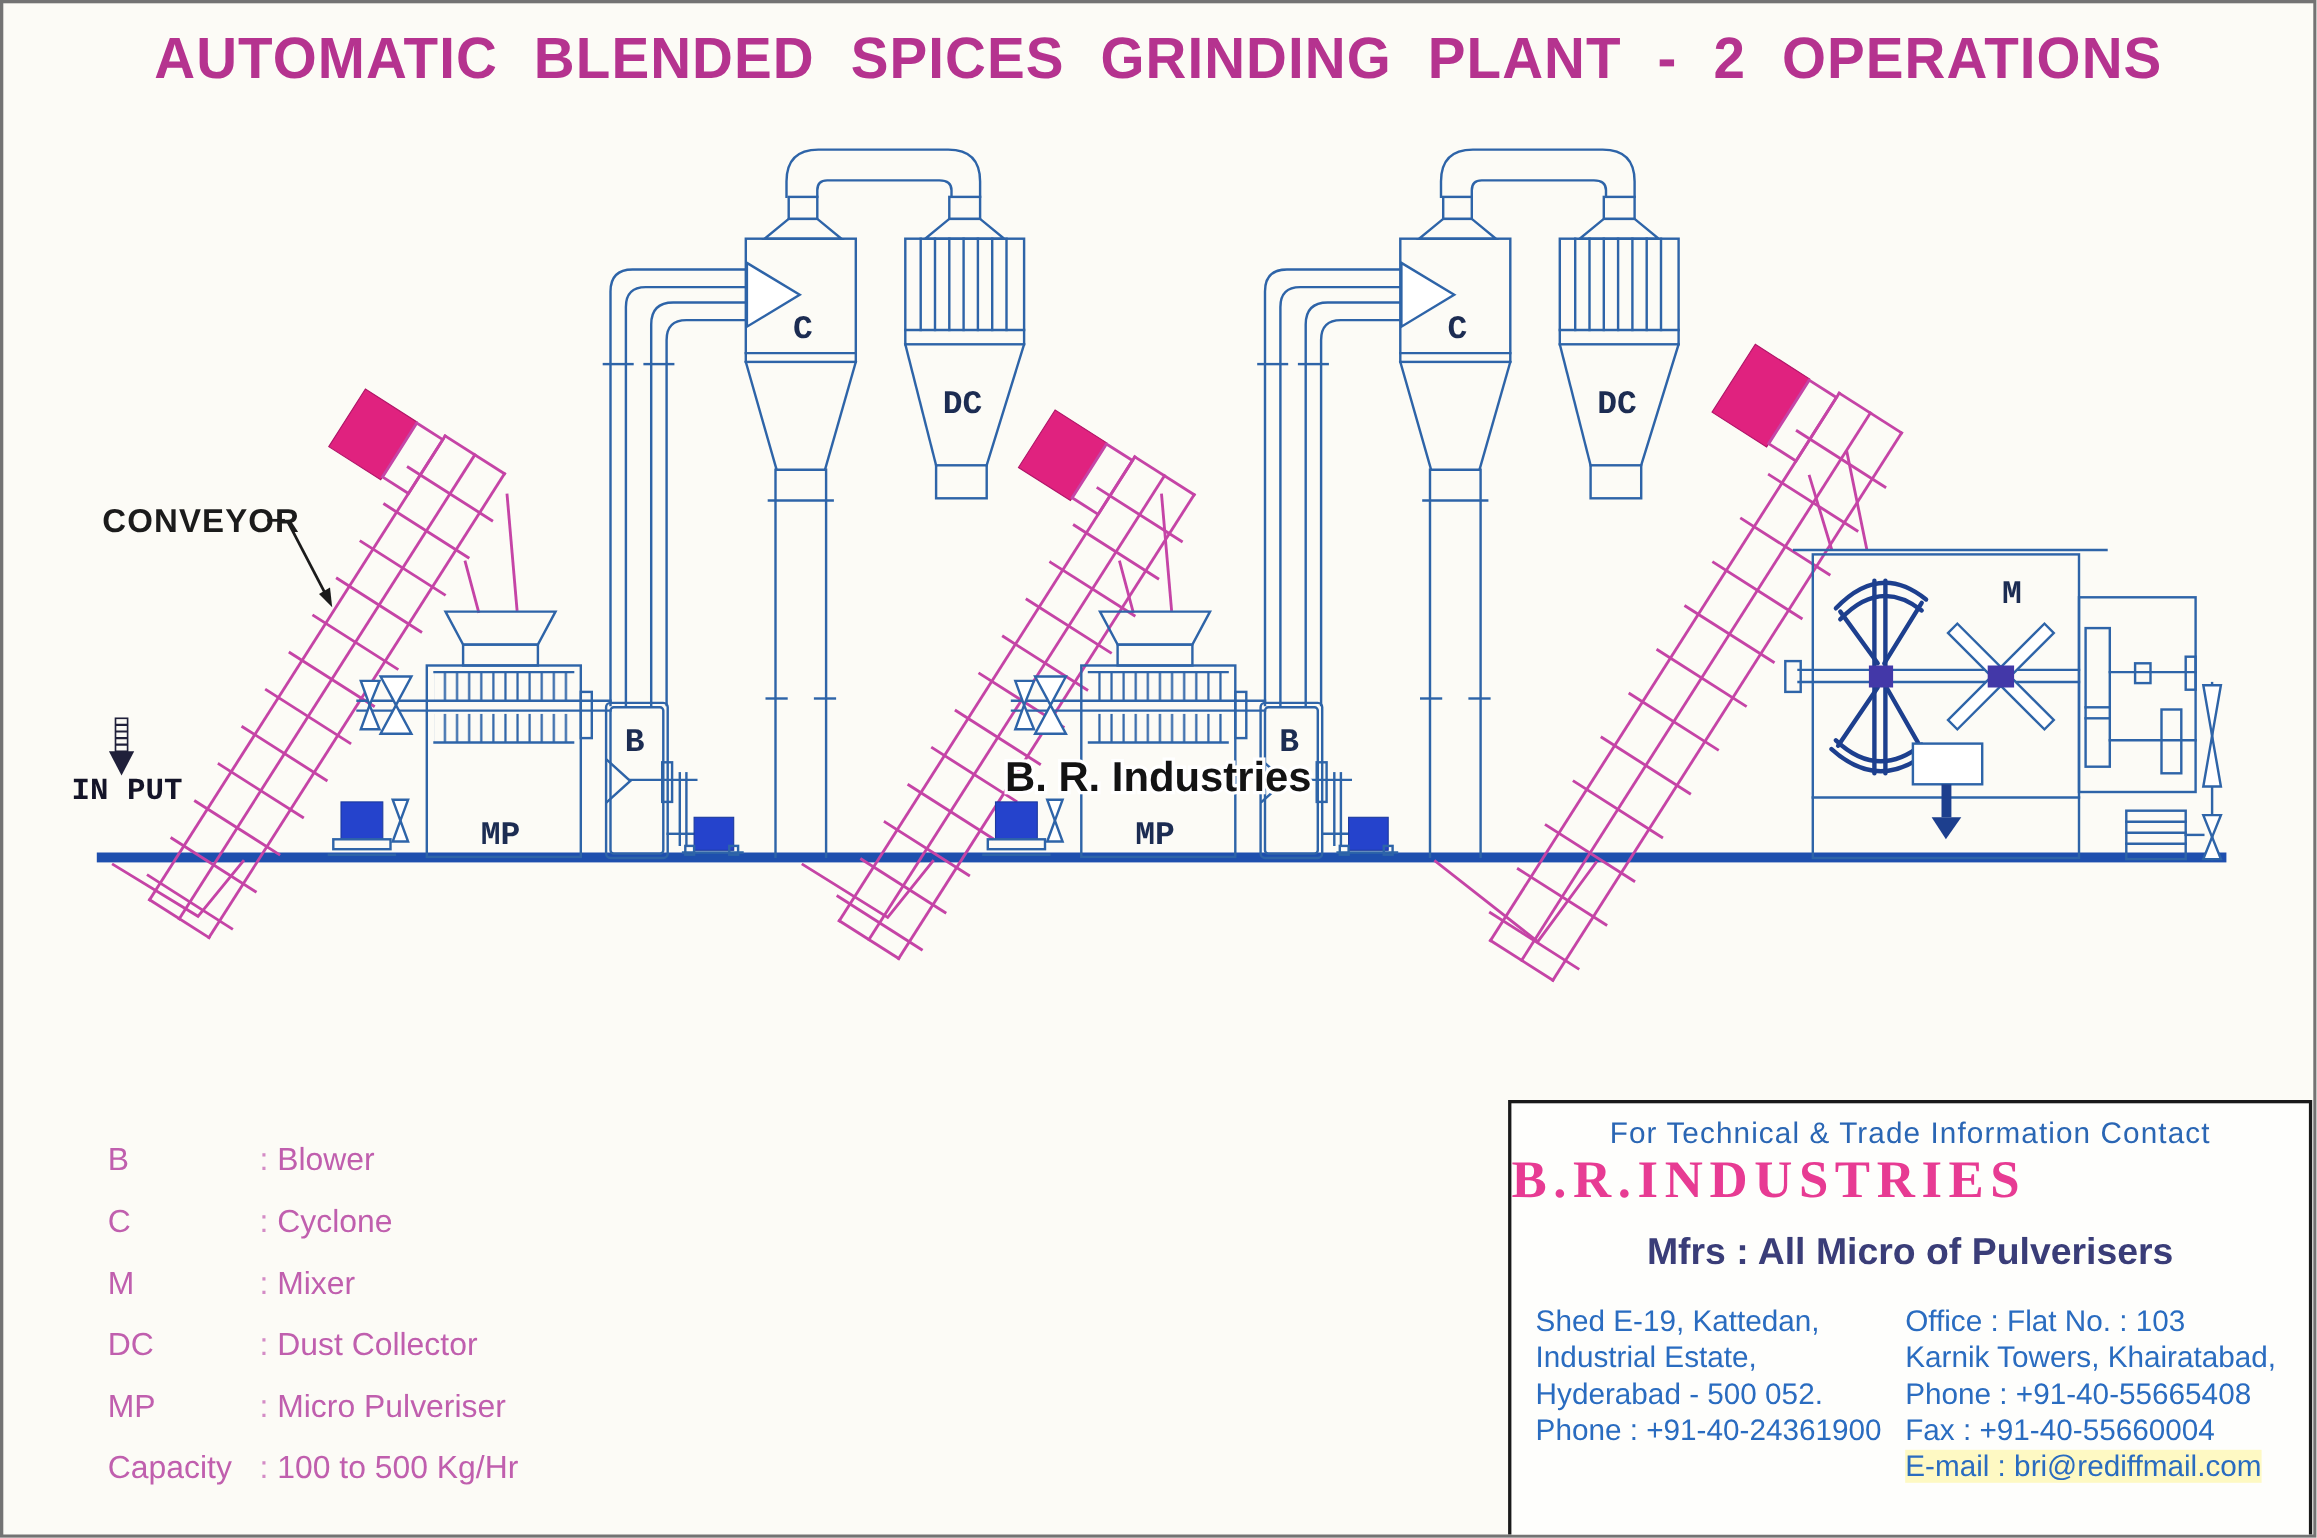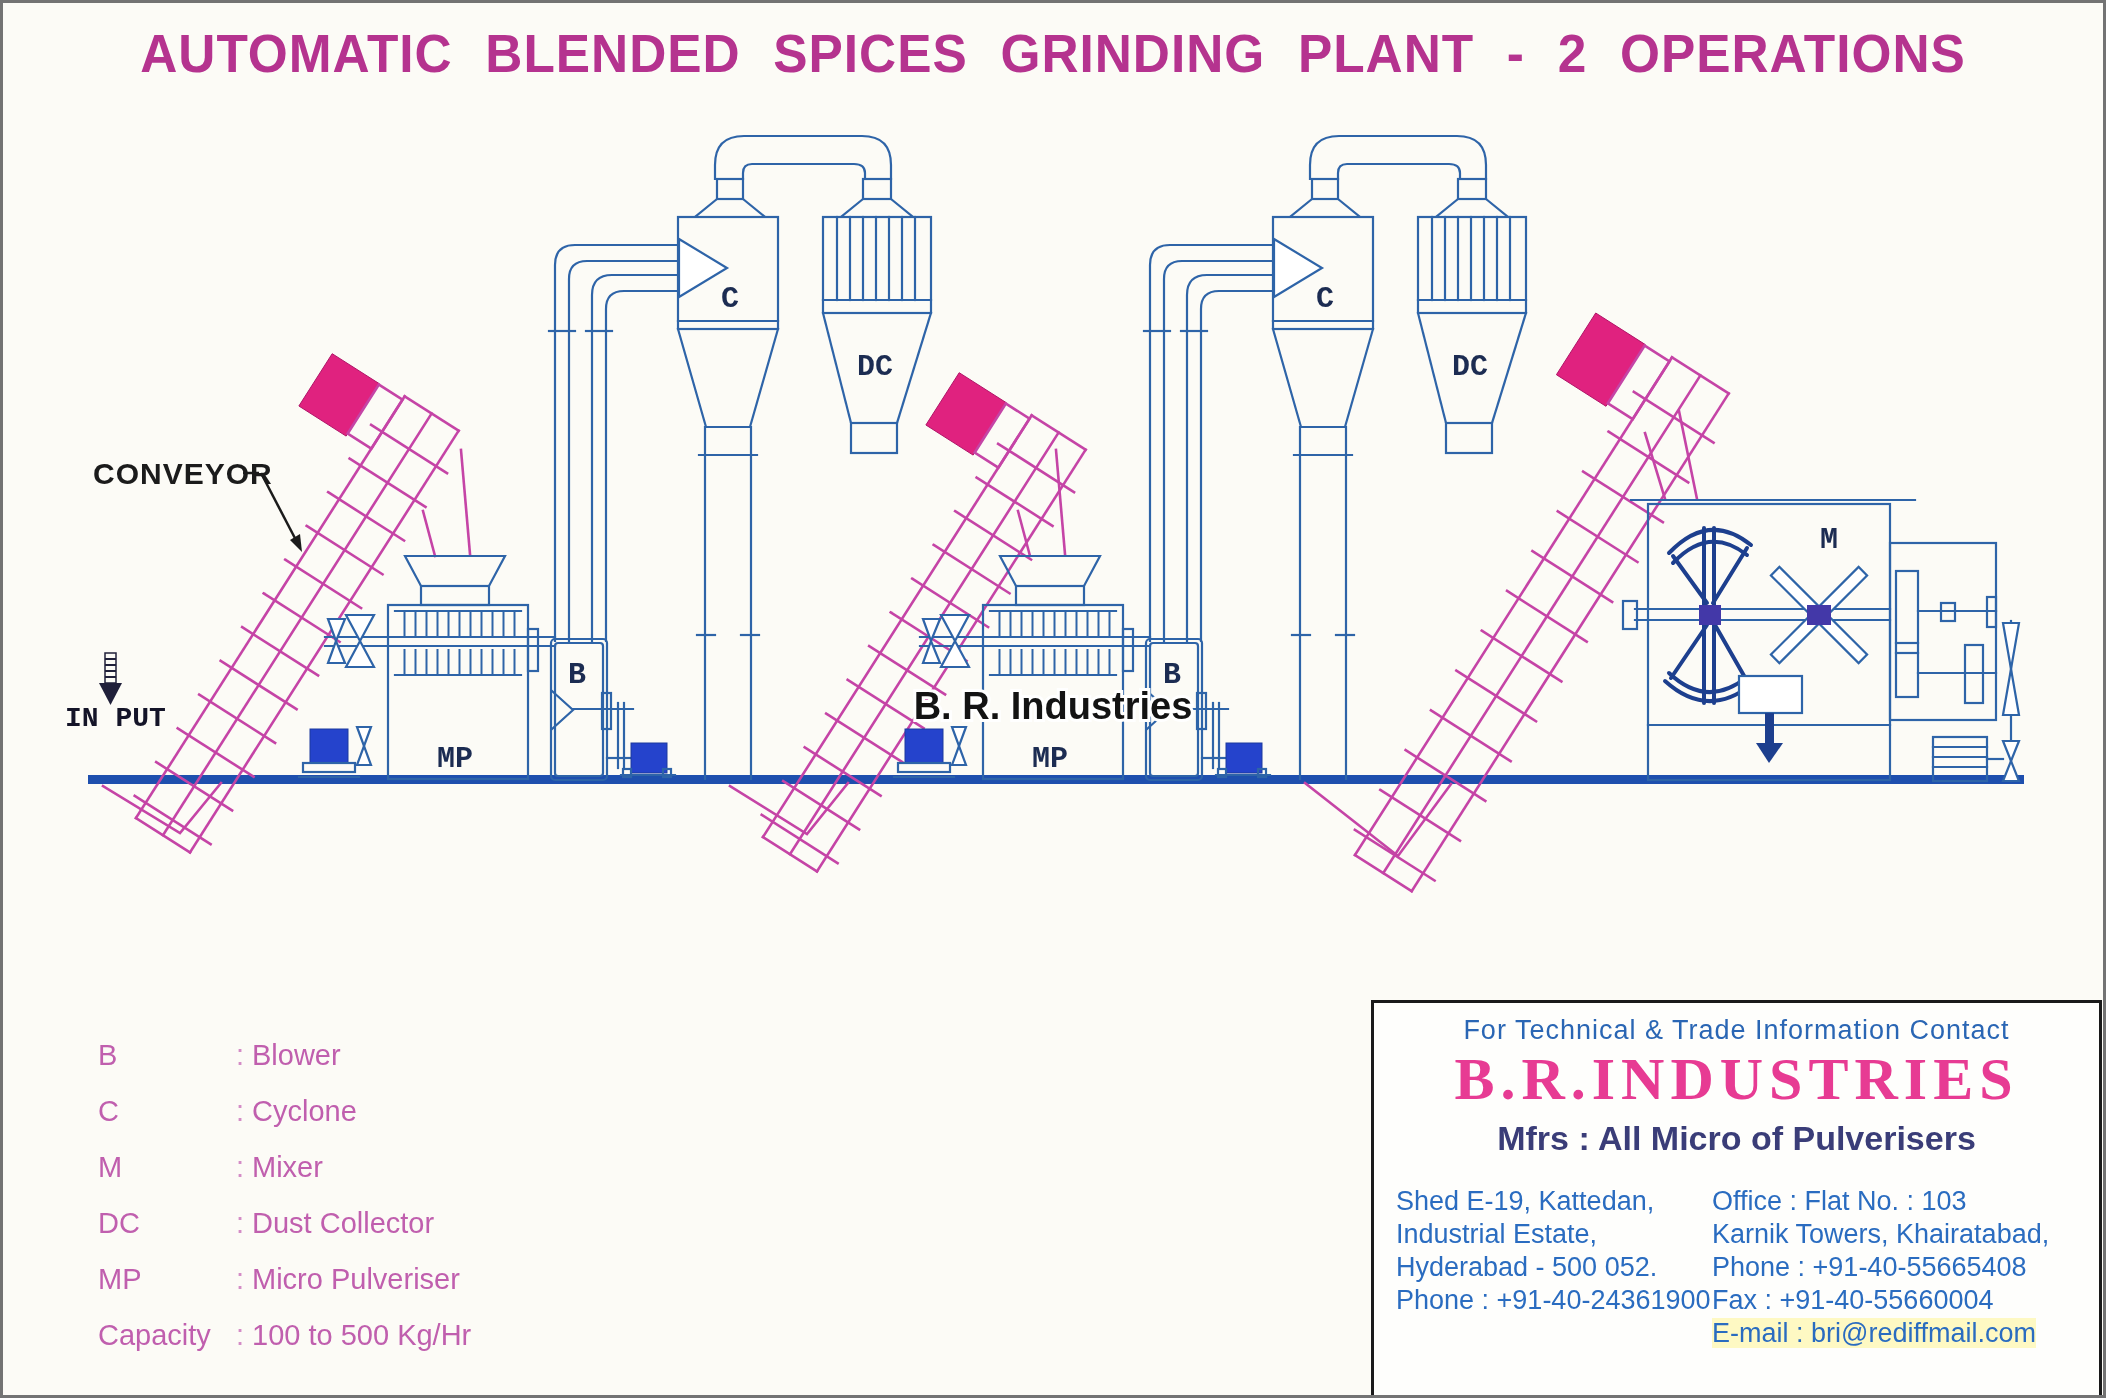--- a/index.html
+++ b/index.html
@@ -23,26 +23,26 @@
   .legend{position:absolute;left:95px;top:1024px;color:#c05fae;font-size:29px;}
   .lg-row{height:56px;display:flex;align-items:center;}
   .lg-k{display:inline-block;width:138px;}
   .lg-c{display:inline-block;width:16px;color:#d48cc6;}
   .lg-v{display:inline-block;}
   
   .card{position:absolute;left:1368px;top:997px;width:731px;height:486px;
         background:#fefefc;border:3px solid #1a1a1a;box-sizing:border-box;}
   .card-header{position:absolute;top:12px;left:0;right:0;text-align:center;
         font-size:27px;color:#2a66b4;letter-spacing:1px;}
-  .card-company{position:absolute;top:42px;left:0;right:0;text-align:center;
-        font-family:"Liberation Serif",serif;font-weight:bold;font-size:60px;
+  .card-company{position:absolute;top:42px;left:0;right:0;
+        font-family:"Liberation Serif",serif;font-weight:bold;font-size:48px;
         letter-spacing:6px;color:#e73b93;}
   .card-tagline{position:absolute;top:116px;left:0;right:0;text-align:center;
         font-size:34px;font-weight:bold;color:#3a3d78;}
-  .card-cols{position:absolute;top:182px;left:0;right:0;display:flex;}
+  .card-cols{position:absolute;top:182px;left:0;right:0;display:flex;gap:20px;}
   .col{font-size:27px;color:#2a6cc0;line-height:33px;}
   .col.left{width:316px;padding-left:22px;}
   .col.right{flex:1;}
   .col div{white-space:nowrap;}
   .indent{padding-left:100px;}
   .hl{background:#fef9c3;}
 </style>
 </head>
 <body>
 

